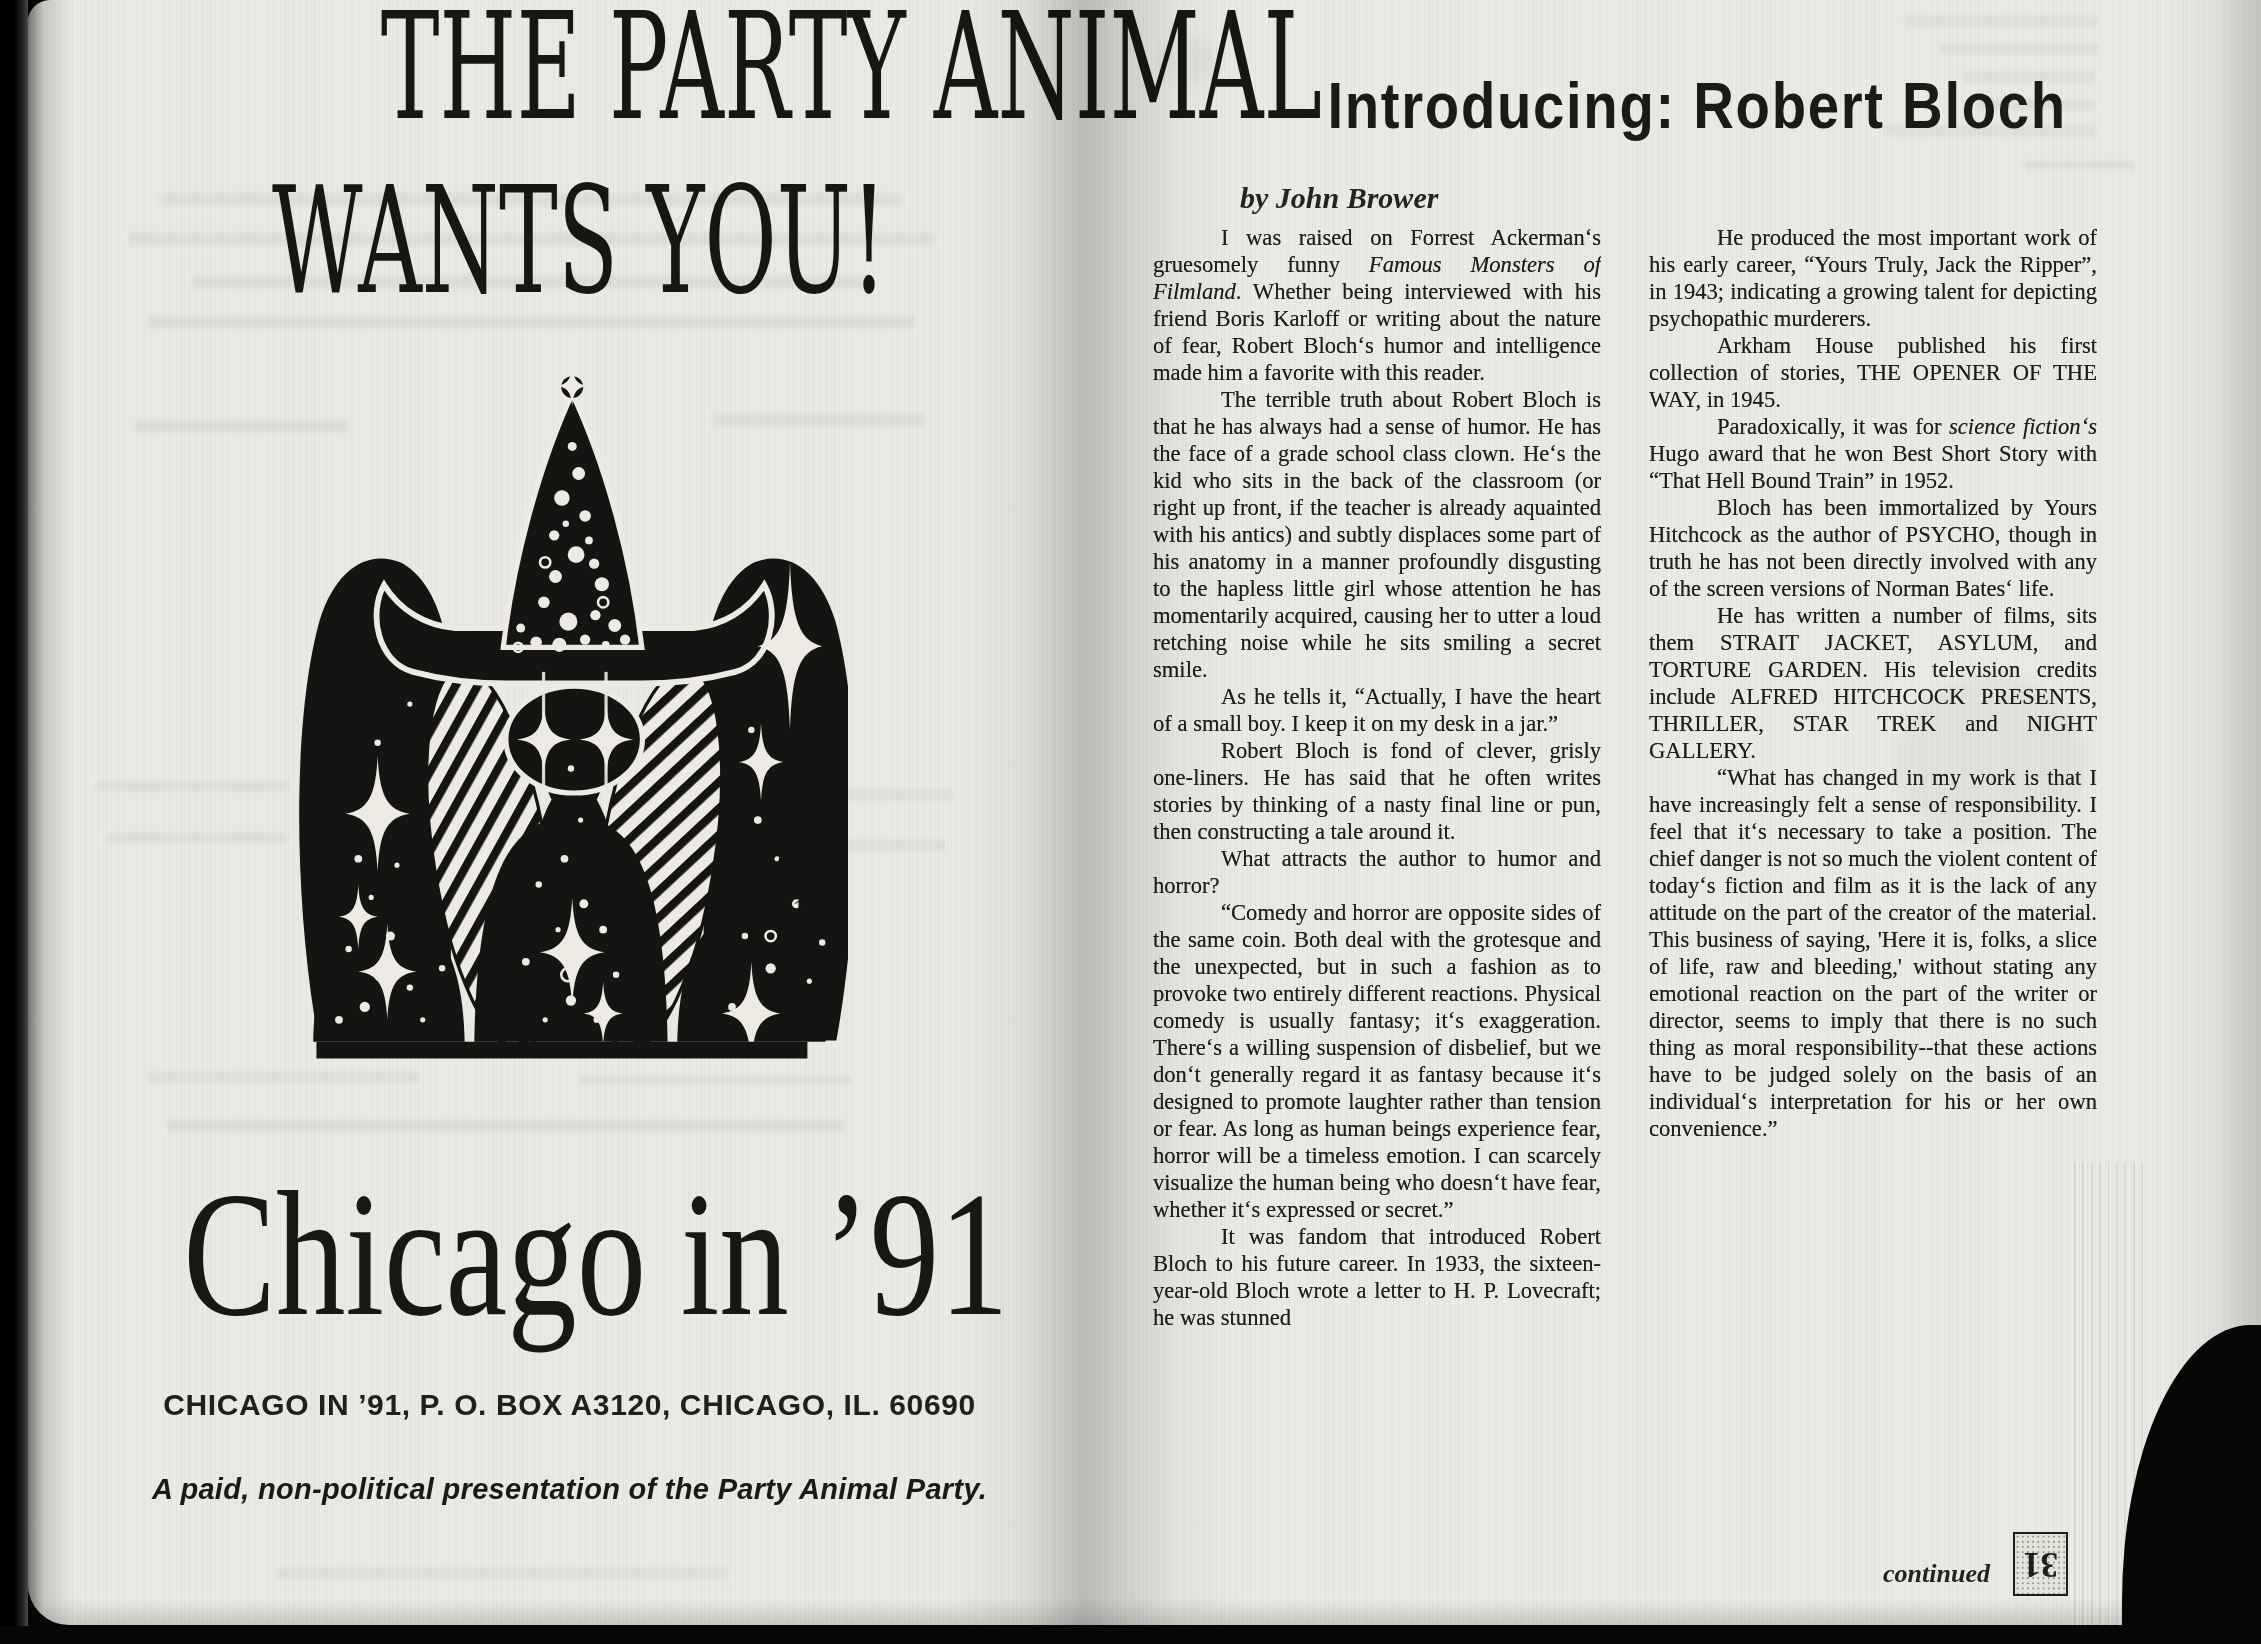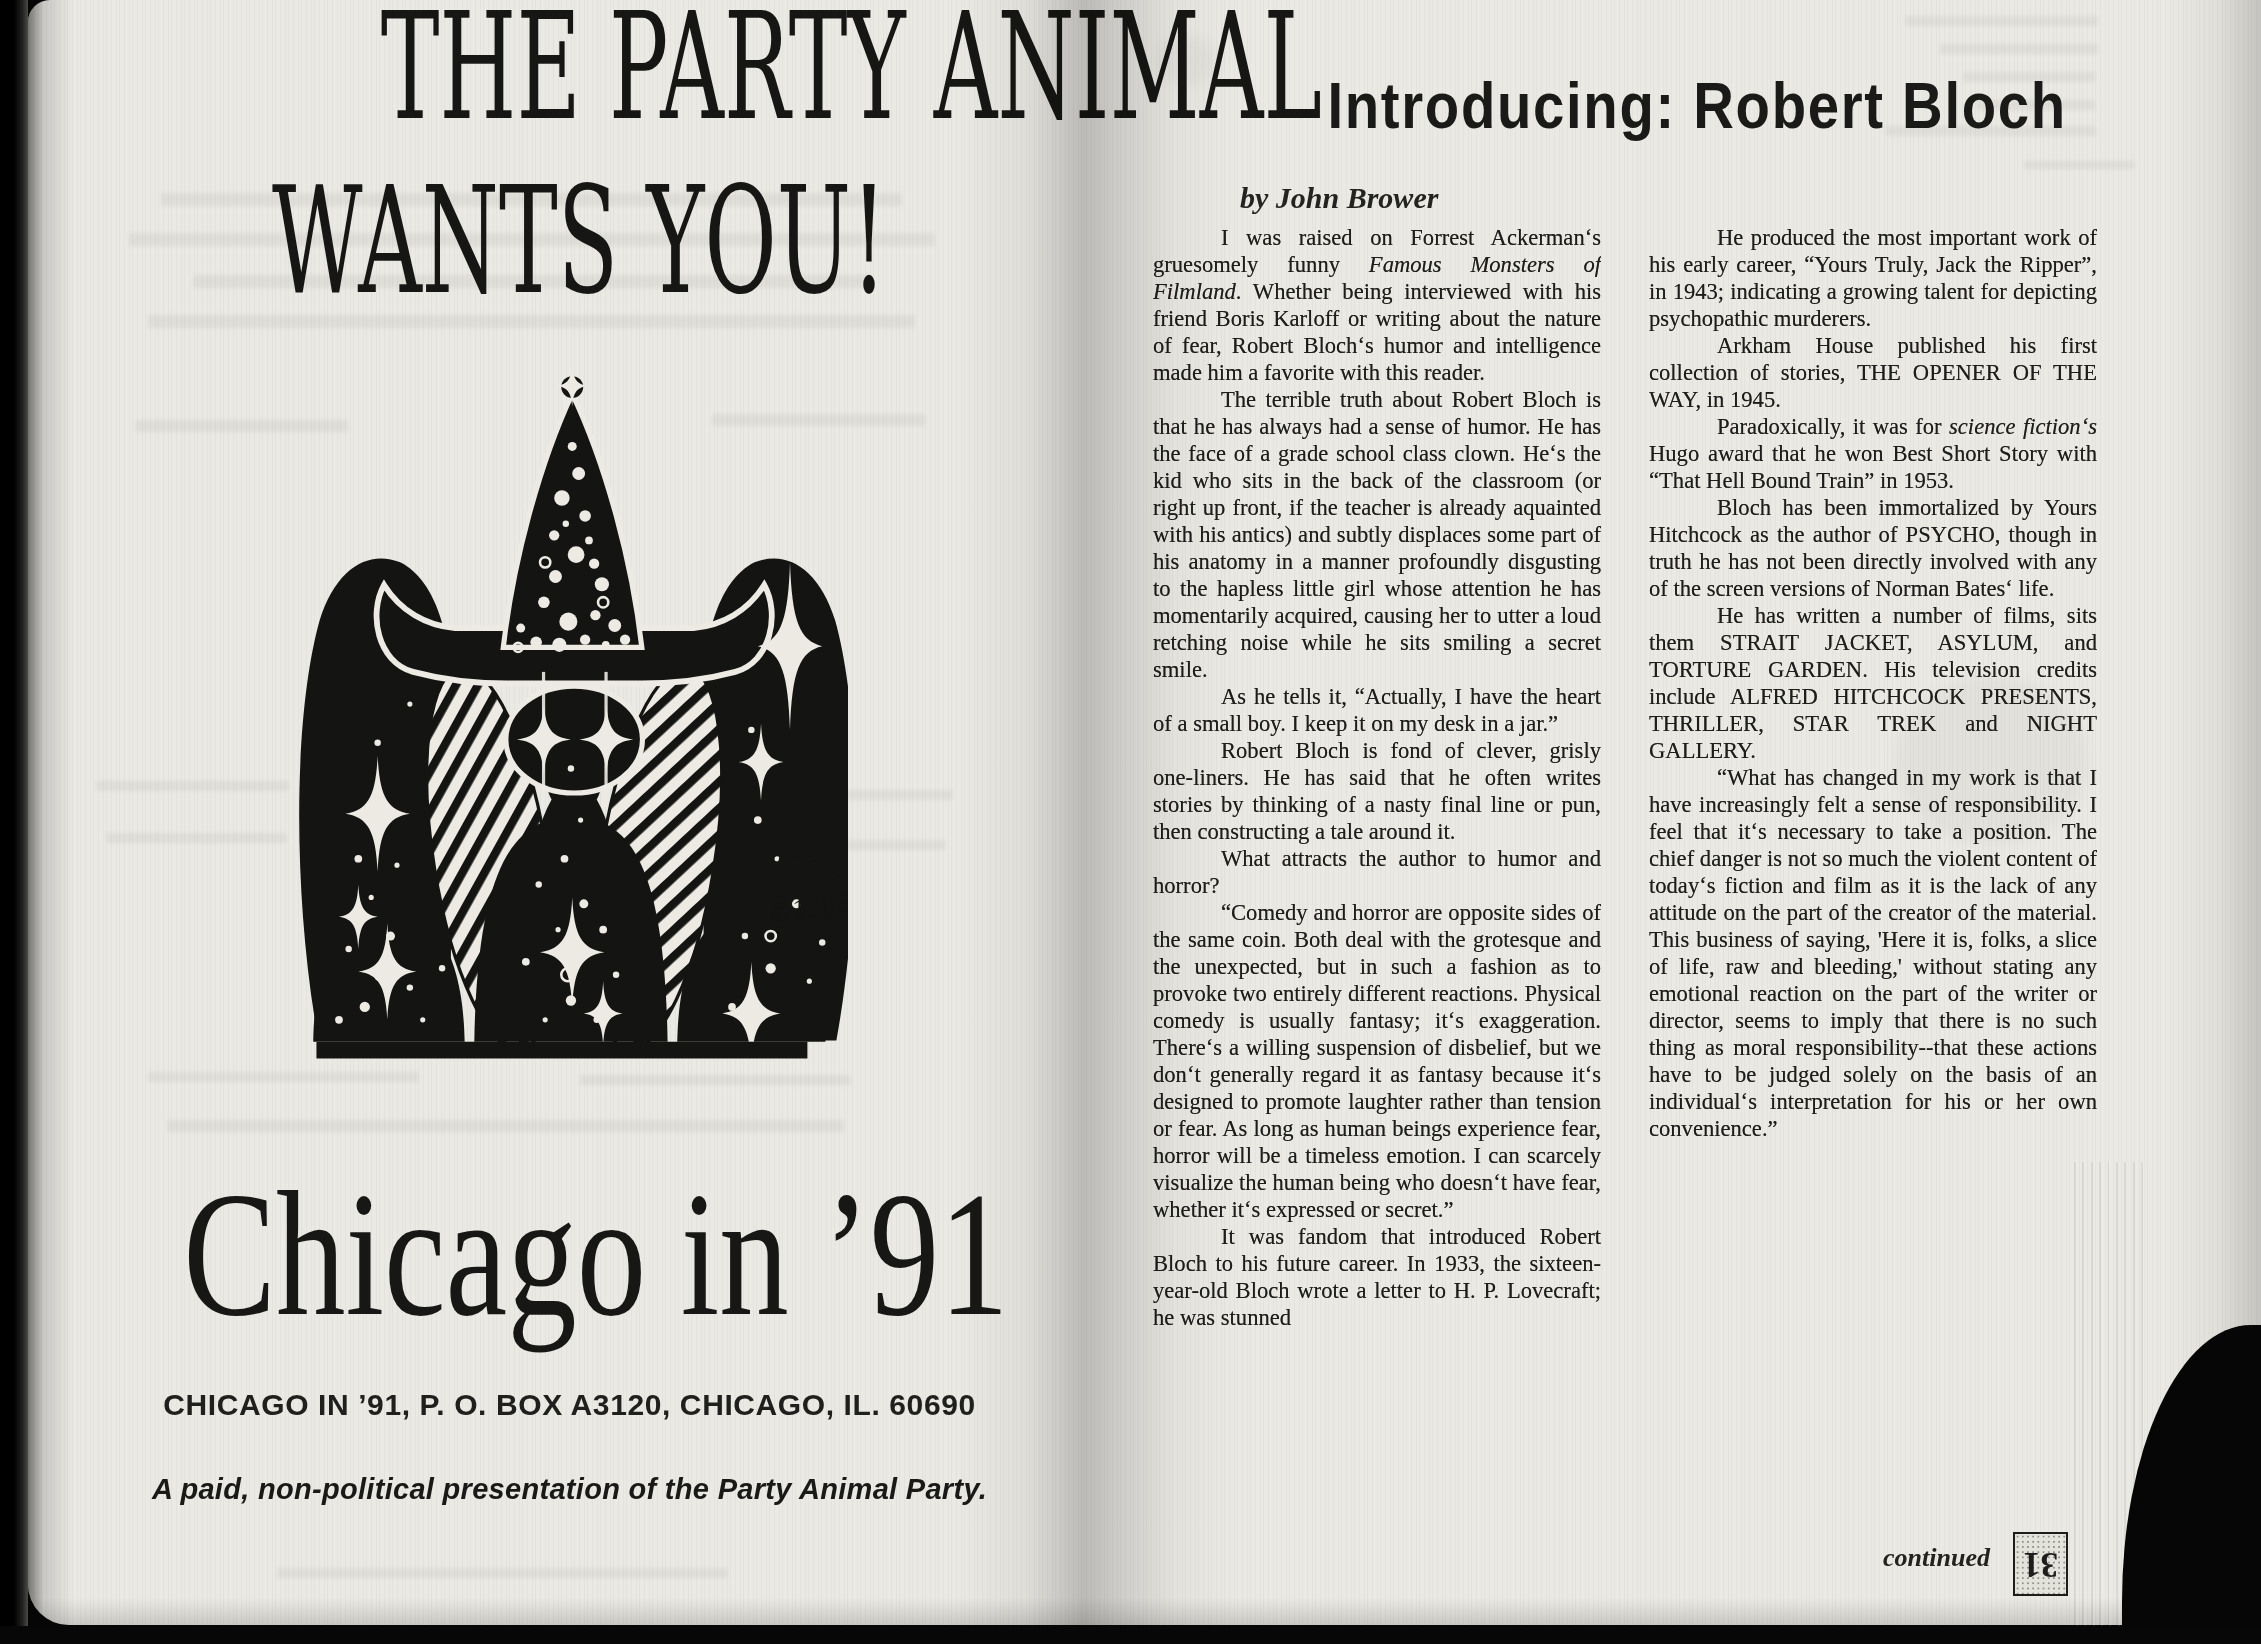--- a/index.html
+++ b/index.html
@@ -53,21 +53,21 @@
   .article-byline{position:absolute;left:1212px;top:181px;width:806px;text-align:left;
     font-style:italic;font-weight:700;font-size:30px;color:#232321;}
   .columns{position:absolute;left:1125px;top:224px;display:flex;gap:48px;}
   .article-col{width:448px;height:1315px;overflow:hidden;font-size:22.6px;line-height:27px;
     text-align:justify;color:#1d1d1b;text-shadow:0 0 0.3px rgba(0,0,0,.55);}
   .para{margin:0;text-indent:68px;}
   .para.noindent{text-indent:0;}
   .para em{font-style:italic;}
   .footer-row{position:absolute;left:1622px;top:1532px;width:418px;display:flex;
     justify-content:flex-end;align-items:flex-start;gap:23px;}
-  .continued{font-style:italic;font-weight:700;font-size:26px;margin-top:11px;color:#22221f;}
+  .continued{font-style:italic;font-weight:700;font-size:26px;margin-top:27px;color:#22221f;}
   .pagenum-box{width:55px;height:64px;border:2.6px solid #1d1d1b;box-sizing:border-box;
     background-color:#e3e2db;background-image:radial-gradient(circle,#8f8e86 1px,rgba(0,0,0,0) 1px);
     background-size:5.2px 5.2px;display:flex;align-items:center;justify-content:center;}
   .pagenum{transform:rotate(180deg);font-weight:700;font-size:35px;color:#1d1d1b;}
 </style>
 </head>
 <body>
 
 <div class="stage">
 
@@ -257,21 +257,21 @@
             <p class="para"><span>The terrible truth about Robert Bloch is that he has always had a sense of humor. He has the face of a grade school class clown. He‘s the kid who sits in the back of the classroom (or right up front, if the teacher is already aquainted with his antics) and subtly displaces some part of his anatomy in a manner profoundly disgusting to the hapless little girl whose attention he has momentarily acquired, causing her to utter a loud retching noise while he sits smiling a secret smile.</span></p>
             <p class="para"><span>As he tells it, “Actually, I have the heart of a small boy. I keep it on my desk in a jar.”</span></p>
             <p class="para"><span>Robert Bloch is fond of clever, grisly one-liners. He has said that he often writes stories by thinking of a nasty final line or pun, then constructing a tale around it.</span></p>
             <p class="para"><span>What attracts the author to humor and horror?</span></p>
             <p class="para"><span>“Comedy and horror are opposite sides of the same coin. Both deal with the grotesque and the unexpected, but in such a fashion as to provoke two entirely different reactions. Physical comedy is usually fantasy; it‘s exaggeration. There‘s a willing suspension of disbelief, but we don‘t generally regard it as fantasy because it‘s designed to promote laughter rather than tension or fear. As long as human beings experience fear, horror will be a timeless emotion. I can scarcely visualize the human being who doesn‘t have fear, whether it‘s expressed or secret.”</span></p>
             <p class="para"><span>It was fandom that introduced Robert Bloch to his future career. In 1933, the sixteen-year-old Bloch wrote a letter to H. P. Lovecraft; he was stunned</span></p>
           </div>
         <div class="article-col">
             <p class="para"><span>He produced the most important work of his early career, “Yours Truly, Jack the Ripper”, in 1943; indicating a growing talent for depicting psychopathic murderers.</span></p>
             <p class="para"><span>Arkham House published his first collection of stories, THE OPENER OF THE WAY, in 1945.</span></p>
-            <p class="para"><span>Paradoxically, it was for </span><em>science fiction‘s</em><span> Hugo award that he won Best Short Story with “That Hell Bound Train” in 1953.</span></p>
+            <p class="para"><span>Paradoxically, it was for </span><em>science fiction‘s</em><span> Hugo award that he won Best Short Story with “That Hell Bound Train” in 1952.</span></p>
             <p class="para"><span>Bloch has been immortalized by Yours Hitchcock as the author of PSYCHO, though in truth he has not been directly involved with any of the screen versions of Norman Bates‘ life.</span></p>
             <p class="para"><span>He has written a number of films, sits them STRAIT JACKET, ASYLUM, and TORTURE GARDEN. His television credits include ALFRED HITCHCOCK PRESENTS, THRILLER, STAR TREK and NIGHT GALLERY.</span></p>
             <p class="para"><span>“What has changed in my work is that I have increasingly felt a sense of responsibility. I feel that it‘s necessary to take a position. The chief danger is not so much the violent content of today‘s fiction and film as it is the lack of any attitude on the part of the creator of the material. This business of saying, 'Here it is, folks, a slice of life, raw and bleeding,' without stating any emotional reaction on the part of the writer or director, seems to imply that there is no such thing as moral responsibility--that these actions have to be judged solely on the basis of an individual‘s interpretation for his or her own convenience.”</span></p>
           </div>
       </div>
 
       <div class="footer-row">
         <span class="continued">continued</span>
         <span class="pagenum-box">
           <span class="pagenum">31</span>

